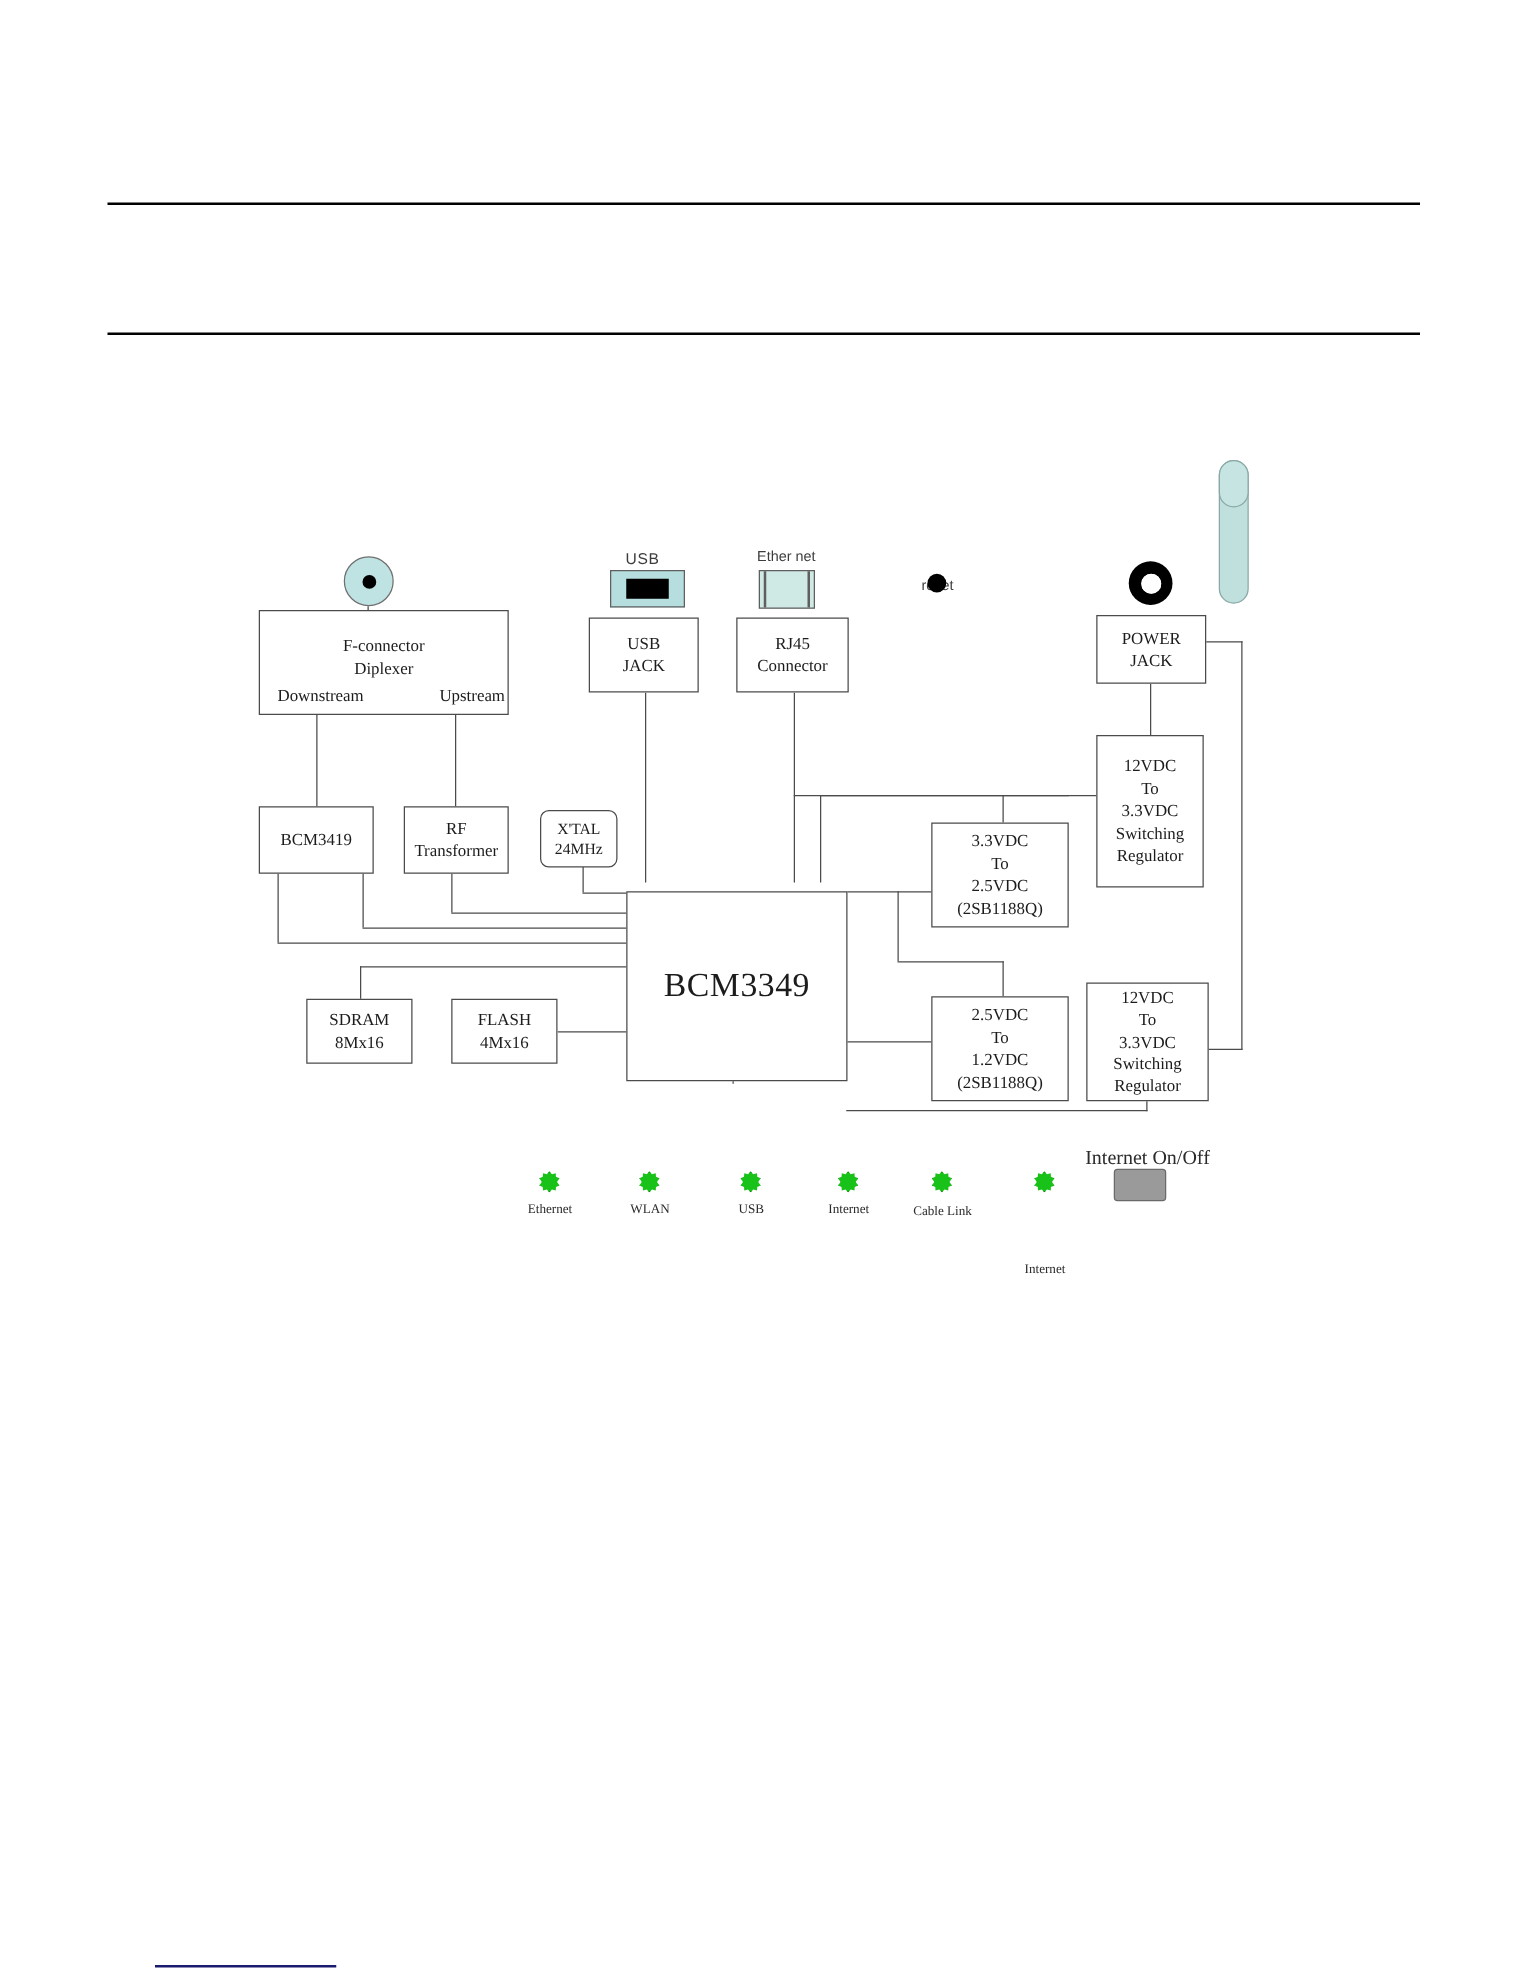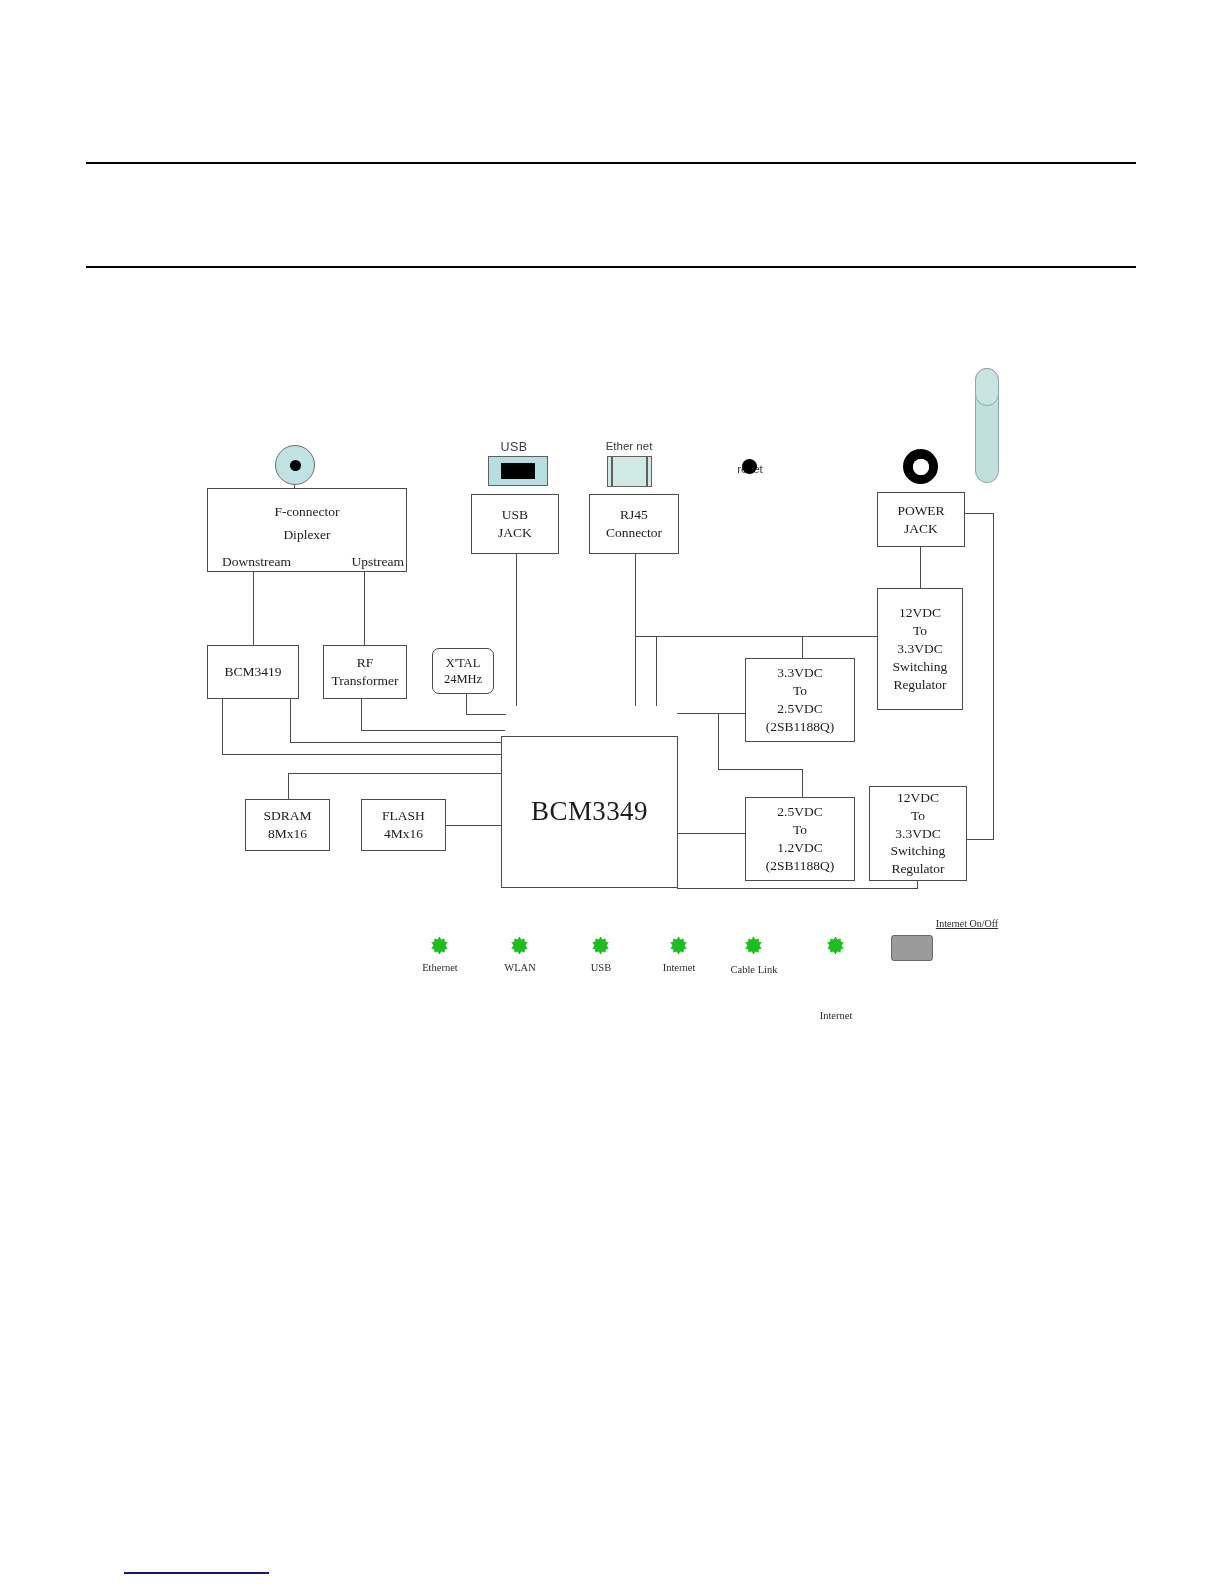--- a/index.html
+++ b/index.html
@@ -66,21 +66,21 @@
 
   .box.rounded { border-radius: 7px; font-size: 12.5px; }
 
   #box-chip {
     font-family: "Liberation Serif", serif;
     font-size: 27px;
     letter-spacing: 0.4px;
   }
 
   #box-fconn {
-    justify-content: space-between;
+    justify-content: center;
     padding-top: 14px;
   }
   #box-fconn .streams {
     display: flex;
     justify-content: space-between;
     width: 100%;
     box-sizing: border-box;
     padding: 4px 8px 0 8px;
     white-space: nowrap;
     margin-left: 12px;
@@ -304,21 +304,21 @@
   <div class="box" style="left:323px; top:645px; width:84px; height:54px;">
     <span class="ln">RF</span>
     <span class="ln">Transformer</span>
   </div>
 
   <div class="box rounded" style="left:432px; top:648px; width:62px; height:46px;">
     <span class="ln">X'TAL</span>
     <span class="ln">24MHz</span>
   </div>
 
-  <div class="box" id="box-chip" style="left:501px; top:736px; width:177px; height:152px;">
+  <div class="box" id="box-chip" style="left:501px; top:713px; width:177px; height:152px;">
     <span class="ln">BCM3349</span>
   </div>
 
   <div class="box" style="left:245px; top:799px; width:85px; height:52px;">
     <span class="ln">SDRAM</span>
     <span class="ln">8Mx16</span>
   </div>
 
   <div class="box" style="left:361px; top:799px; width:85px; height:52px;">
     <span class="ln">FLASH</span>
@@ -418,16 +418,16 @@
 
   <div class="led" style="left:670px; top:937px;"></div>
   <div class="led-label" style="left:635px; top:962px; width:88px;">Internet</div>
 
   <div class="led" style="left:745px; top:937px;"></div>
   <div class="led-label" style="left:710px; top:964px; width:88px;">Cable Link</div>
 
   <div class="led" style="left:827px; top:937px;"></div>
   <div class="led-label" style="left:792px; top:962px; width:88px;margin-top:48px;">Internet</div>
 
-  <div class="led-label" style="left:907px; top:918px; width:120px; font-size:10px;text-decoration:underline;">Internet On/Off</div>
+  <div class="led-label" style="left:858px; top:918px; width:120px; font-size:16px;">Internet On/Off</div>
   <div class="onoff-button" style="left:891px; top:935px;"></div>
 
 </div>
 
 </body></html>

